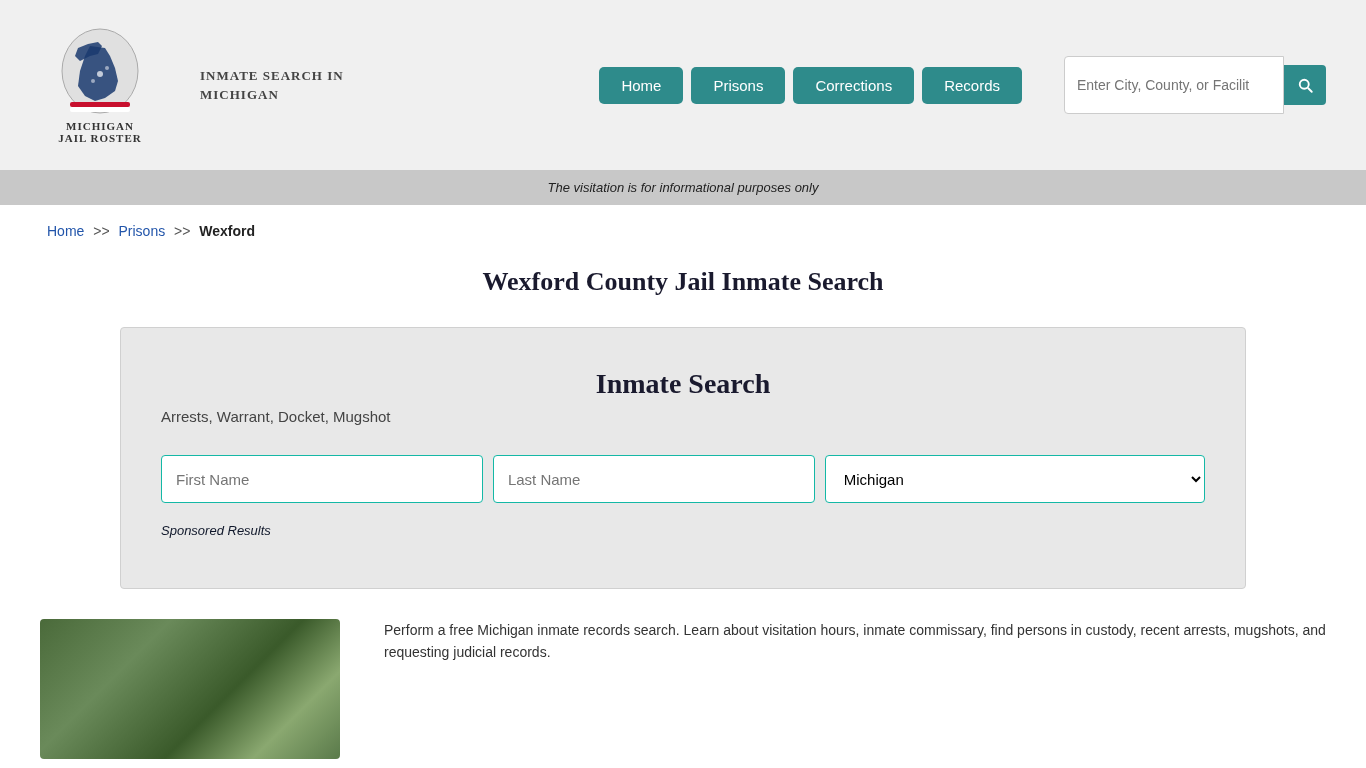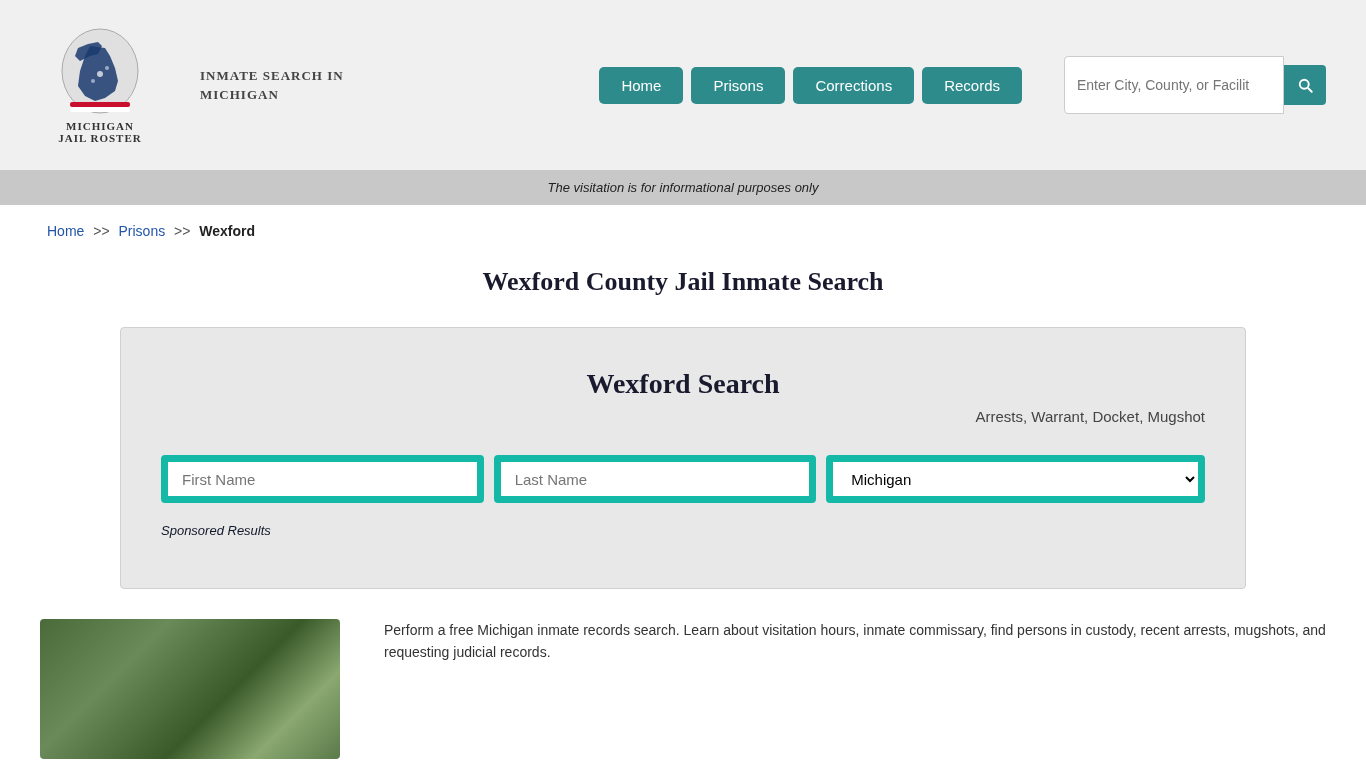--- a/index.html
+++ b/index.html
@@ -140,35 +140,35 @@
     }
     .search-container-title {
       text-align: center;
       font-size: 28px;
       font-weight: bold;
       color: #1a1a2e;
       margin-bottom: 8px;
       font-family: Georgia, serif;
     }
     .search-container-subtitle {
-      text-align: right;
+      text-align: left;
       font-size: 15px;
       color: #444;
       margin-bottom: 30px;
       font-family: Arial, sans-serif;
     }
     .search-form-row {
       display: flex;
       gap: 10px;
       align-items: center;
     }
     .search-form-row input,
     .search-form-row select {
       height: 48px;
-      border: 7px solid #14b8a6;
+      border: 1px solid #14b8a6;
       border-radius: 4px;
       padding: 0 14px;
       font-size: 15px;
       font-family: Arial, sans-serif;
       outline: none;
       background: #fff;
     }
     .search-form-row input.first-name { flex: 1; }
     .search-form-row input.last-name { flex: 1; }
     .search-form-row select.state-select { flex: 1.2; }
@@ -276,21 +276,21 @@
   <a href="#">Home</a>
   <span class="sep">&gt;&gt;</span>
   <a href="#">Prisons</a>
   <span class="sep">&gt;&gt;</span>
   <span class="current">Wexford</span>
 </div>
 
 <h1 class="page-title">Wexford County Jail Inmate Search</h1>
 
 <div class="search-container">
-  <div class="search-container-title">Wexford Search</div>
+  <div class="search-container-title">Inmate Search</div>
   <div class="search-container-subtitle">Arrests, Warrant, Docket, Mugshot</div>
 
   <div class="search-form-row">
     <input type="text" class="first-name" placeholder="First Name" style="">
     <input type="text" class="last-name" placeholder="Last Name" style="">
     <select class="state-select">
     <option value="Michigan">Michigan</option><option value="Alabama">Alabama</option><option value="Alaska">Alaska</option><option value="Arizona">Arizona</option><option value="Arkansas">Arkansas</option><option value="California">California</option><option value="Colorado">Colorado</option><option value="Connecticut">Connecticut</option><option value="Delaware">Delaware</option><option value="Florida">Florida</option><option value="Georgia">Georgia</option><option value="Hawaii">Hawaii</option><option value="Idaho">Idaho</option><option value="Illinois">Illinois</option><option value="Indiana">Indiana</option><option value="Iowa">Iowa</option><option value="Kansas">Kansas</option><option value="Kentucky">Kentucky</option><option value="Louisiana">Louisiana</option><option value="Maine">Maine</option><option value="Maryland">Maryland</option><option value="Massachusetts">Massachusetts</option><option value="Minnesota">Minnesota</option><option value="Mississippi">Mississippi</option><option value="Missouri">Missouri</option><option value="Montana">Montana</option><option value="Nebraska">Nebraska</option><option value="Nevada">Nevada</option><option value="New Hampshire">New Hampshire</option><option value="New Jersey">New Jersey</option><option value="New Mexico">New Mexico</option><option value="New York">New York</option><option value="North Carolina">North Carolina</option><option value="North Dakota">North Dakota</option><option value="Ohio">Ohio</option><option value="Oklahoma">Oklahoma</option><option value="Oregon">Oregon</option><option value="Pennsylvania">Pennsylvania</option><option value="Rhode Island">Rhode Island</option><option value="South Carolina">South Carolina</option><option value="South Dakota">South Dakota</option><option value="Tennessee">Tennessee</option><option value="Texas">Texas</option><option value="Utah">Utah</option><option value="Vermont">Vermont</option><option value="Virginia">Virginia</option><option value="Washington">Washington</option><option value="West Virginia">West Virginia</option><option value="Wisconsin">Wisconsin</option><option value="Wyoming">Wyoming</option></select>
   </div>
 
   <div class="sponsored-results">Sponsored Results</div>

